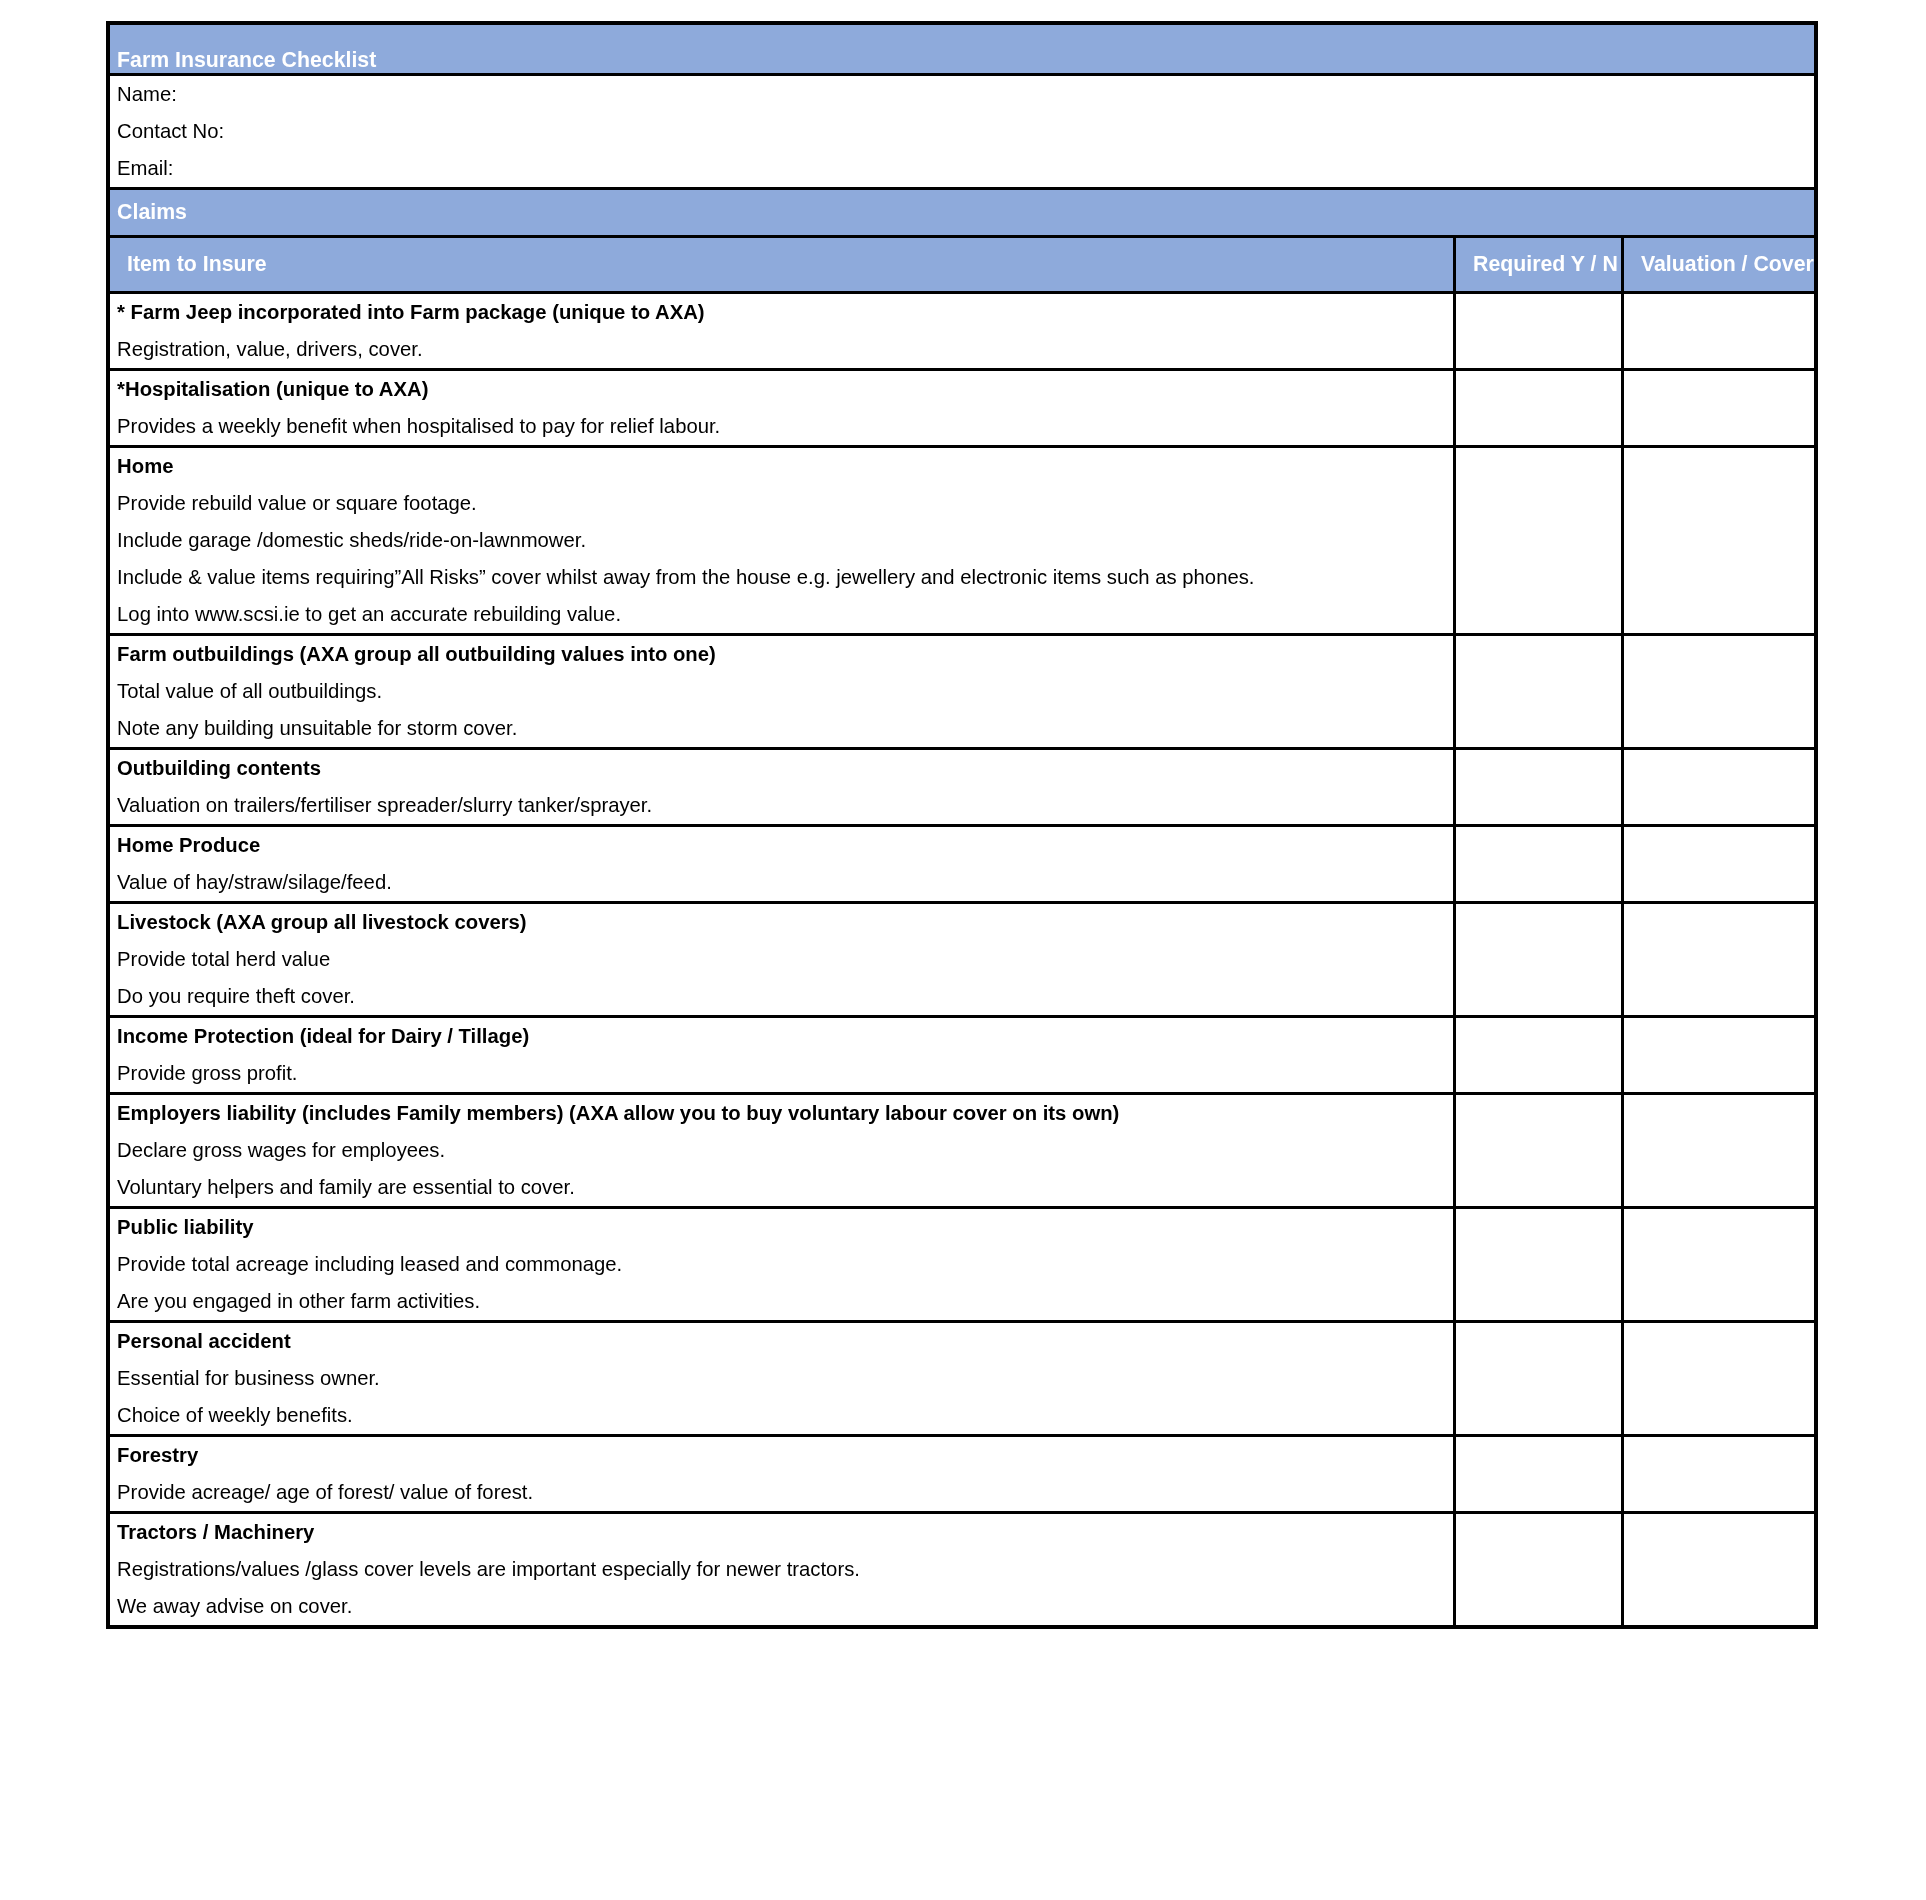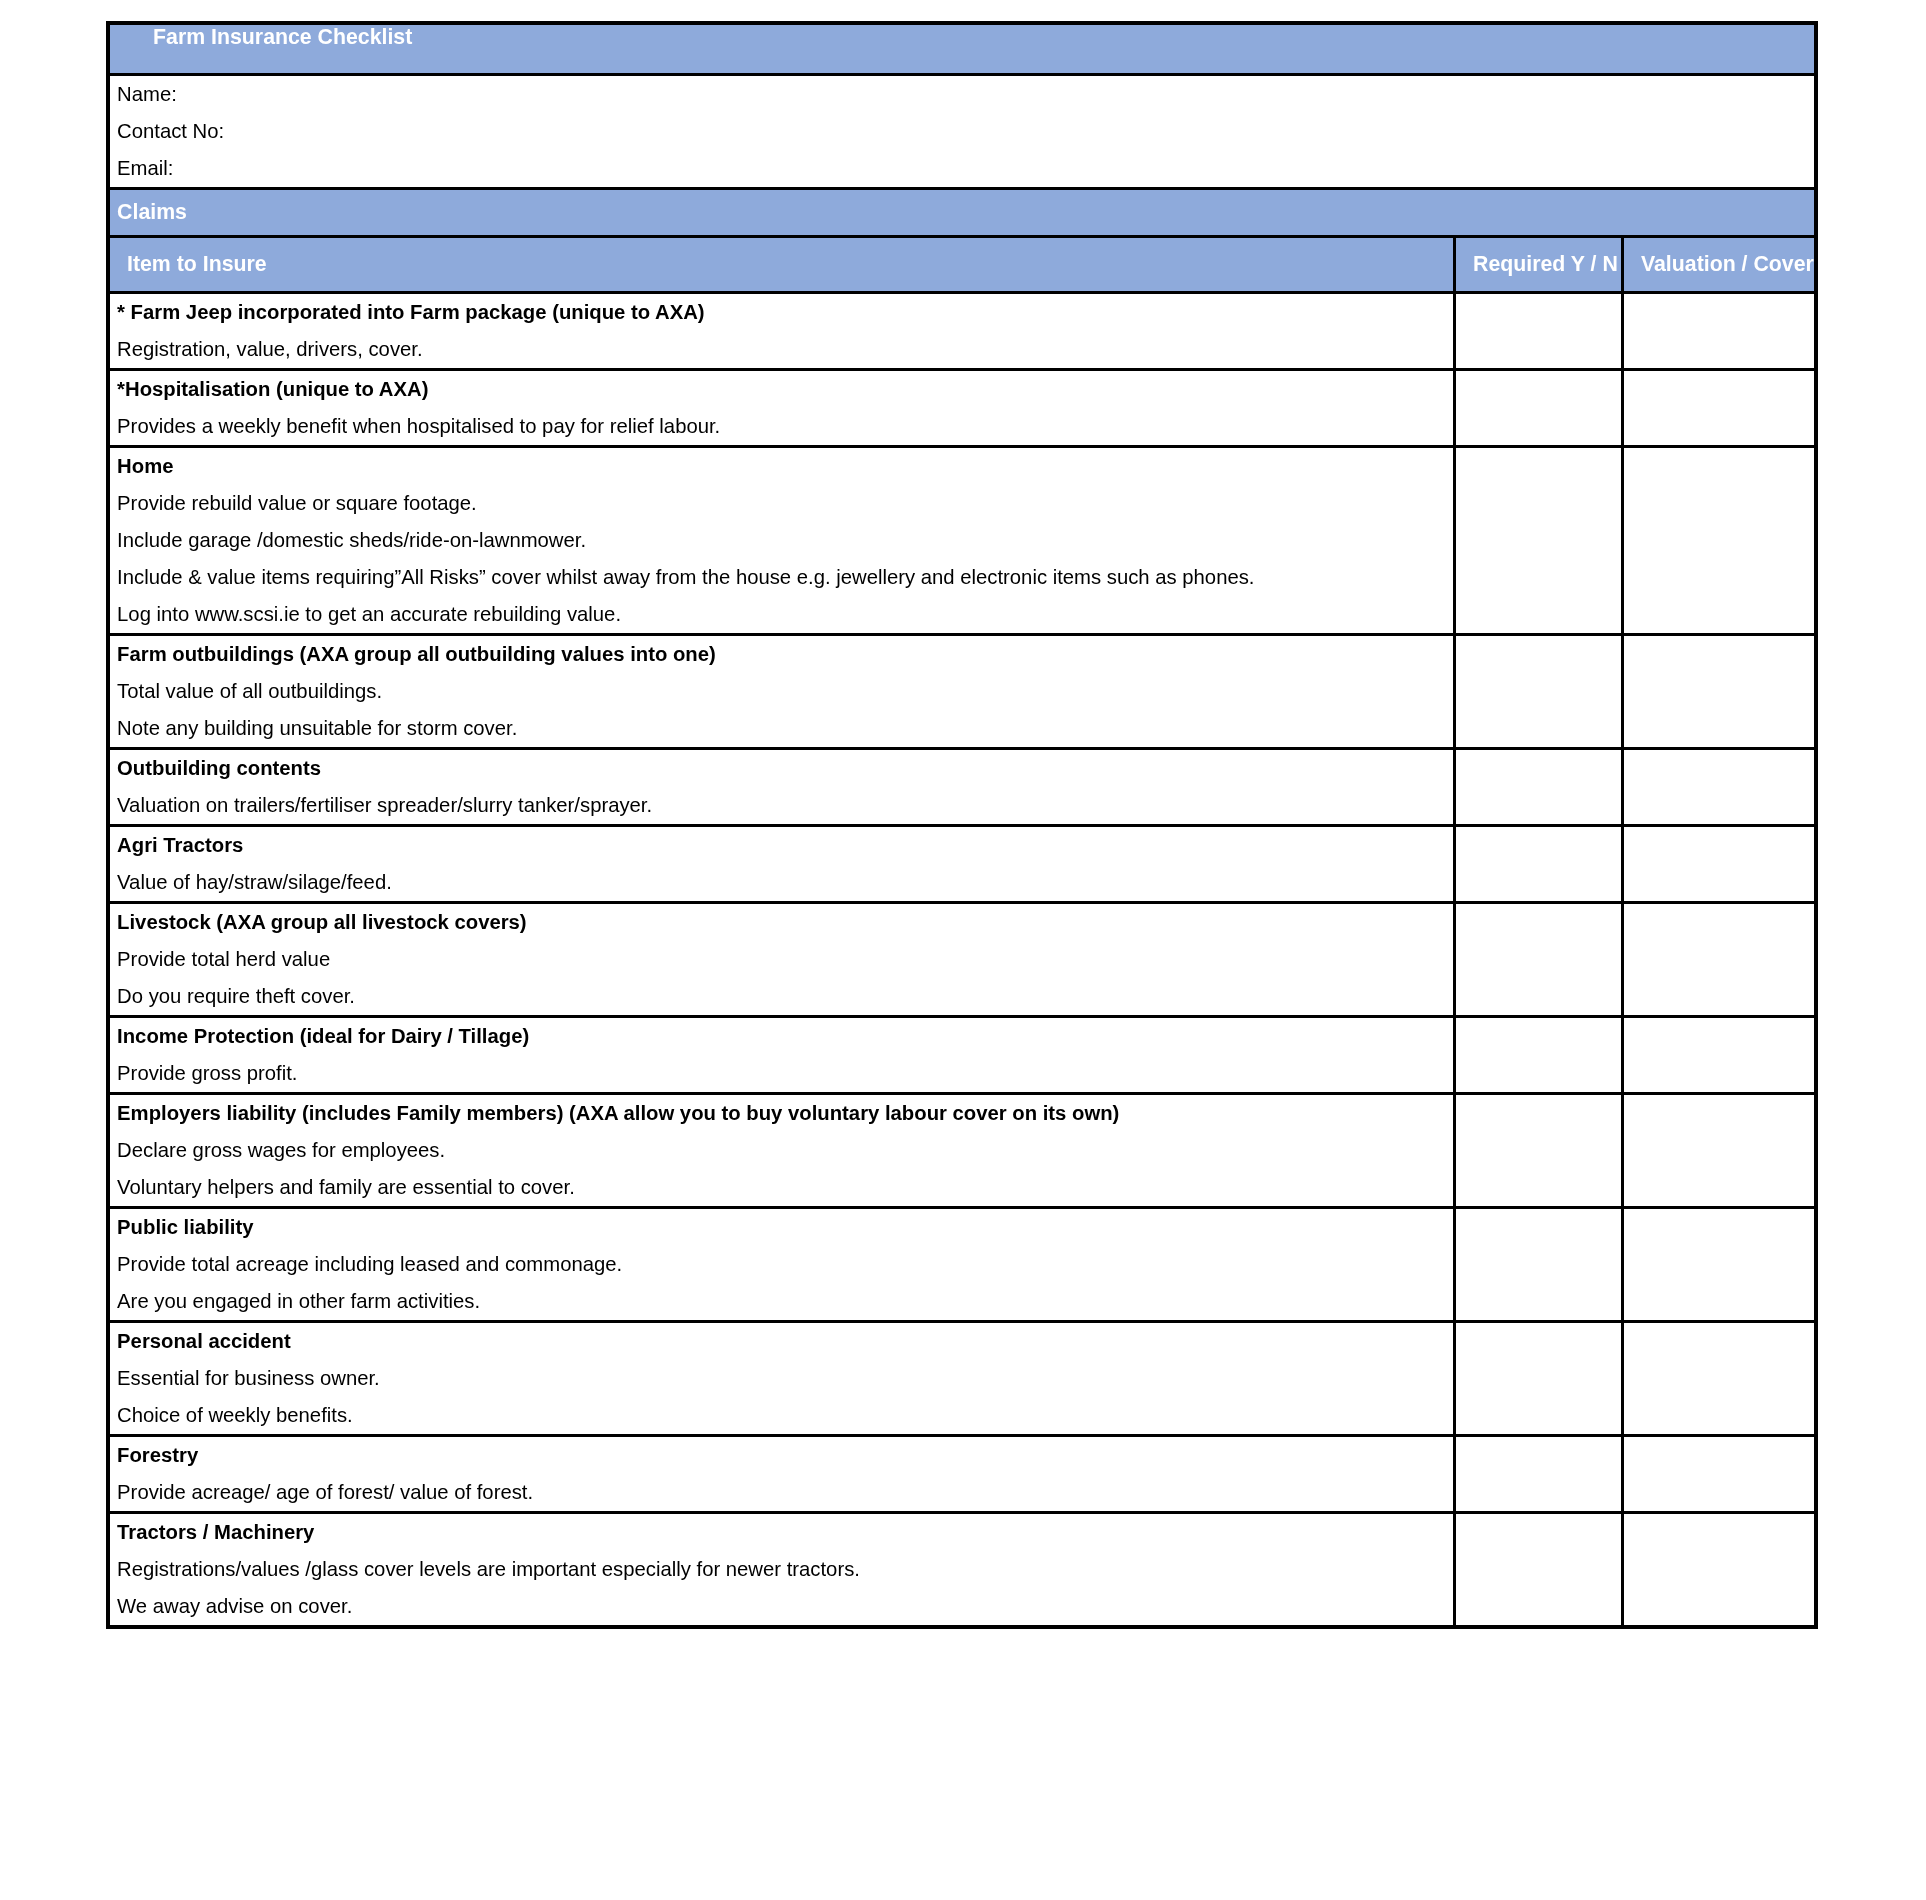--- a/index.html
+++ b/index.html
@@ -28,21 +28,21 @@
     width: 1712px;
     box-sizing: border-box;
     border: 4.1px solid #000000;
     background: #ffffff;
   }
   .row { box-sizing: border-box; }
   .row + .row { border-top: 3.6px solid #000000; }
 
   .blue { background: #8EAADB; }
 
-  .r-title  { height: 48px;  display: flex; align-items: flex-start; padding-left: 36px; }
+  .r-title  { height: 48px;  display: flex; align-items: flex-end; }
   .r-claims { height: 48px;  display: flex; align-items: center; }
 
   .band-text {
     color: #ffffff;
     font-weight: bold;
     font-size: 21.3px;
     padding-left: 7.1px;
     white-space: nowrap;
   }
 
@@ -159,21 +159,21 @@
       <div class="c c1">
         <div class="line bold">Outbuilding contents</div>
         <div class="line">Valuation on trailers/fertiliser spreader/slurry tanker/sprayer.</div>
       </div>
       <div class="c c2"></div>
       <div class="c c3"></div>
     </div>
 
     <div class="row cols item-row">
       <div class="c c1">
-        <div class="line bold">Agri Tractors</div>
+        <div class="line bold">Home Produce</div>
         <div class="line">Value of hay/straw/silage/feed.</div>
       </div>
       <div class="c c2"></div>
       <div class="c c3"></div>
     </div>
 
     <div class="row cols item-row">
       <div class="c c1">
         <div class="line bold">Livestock (AXA group all livestock covers)</div>
         <div class="line">Provide total herd value</div>

